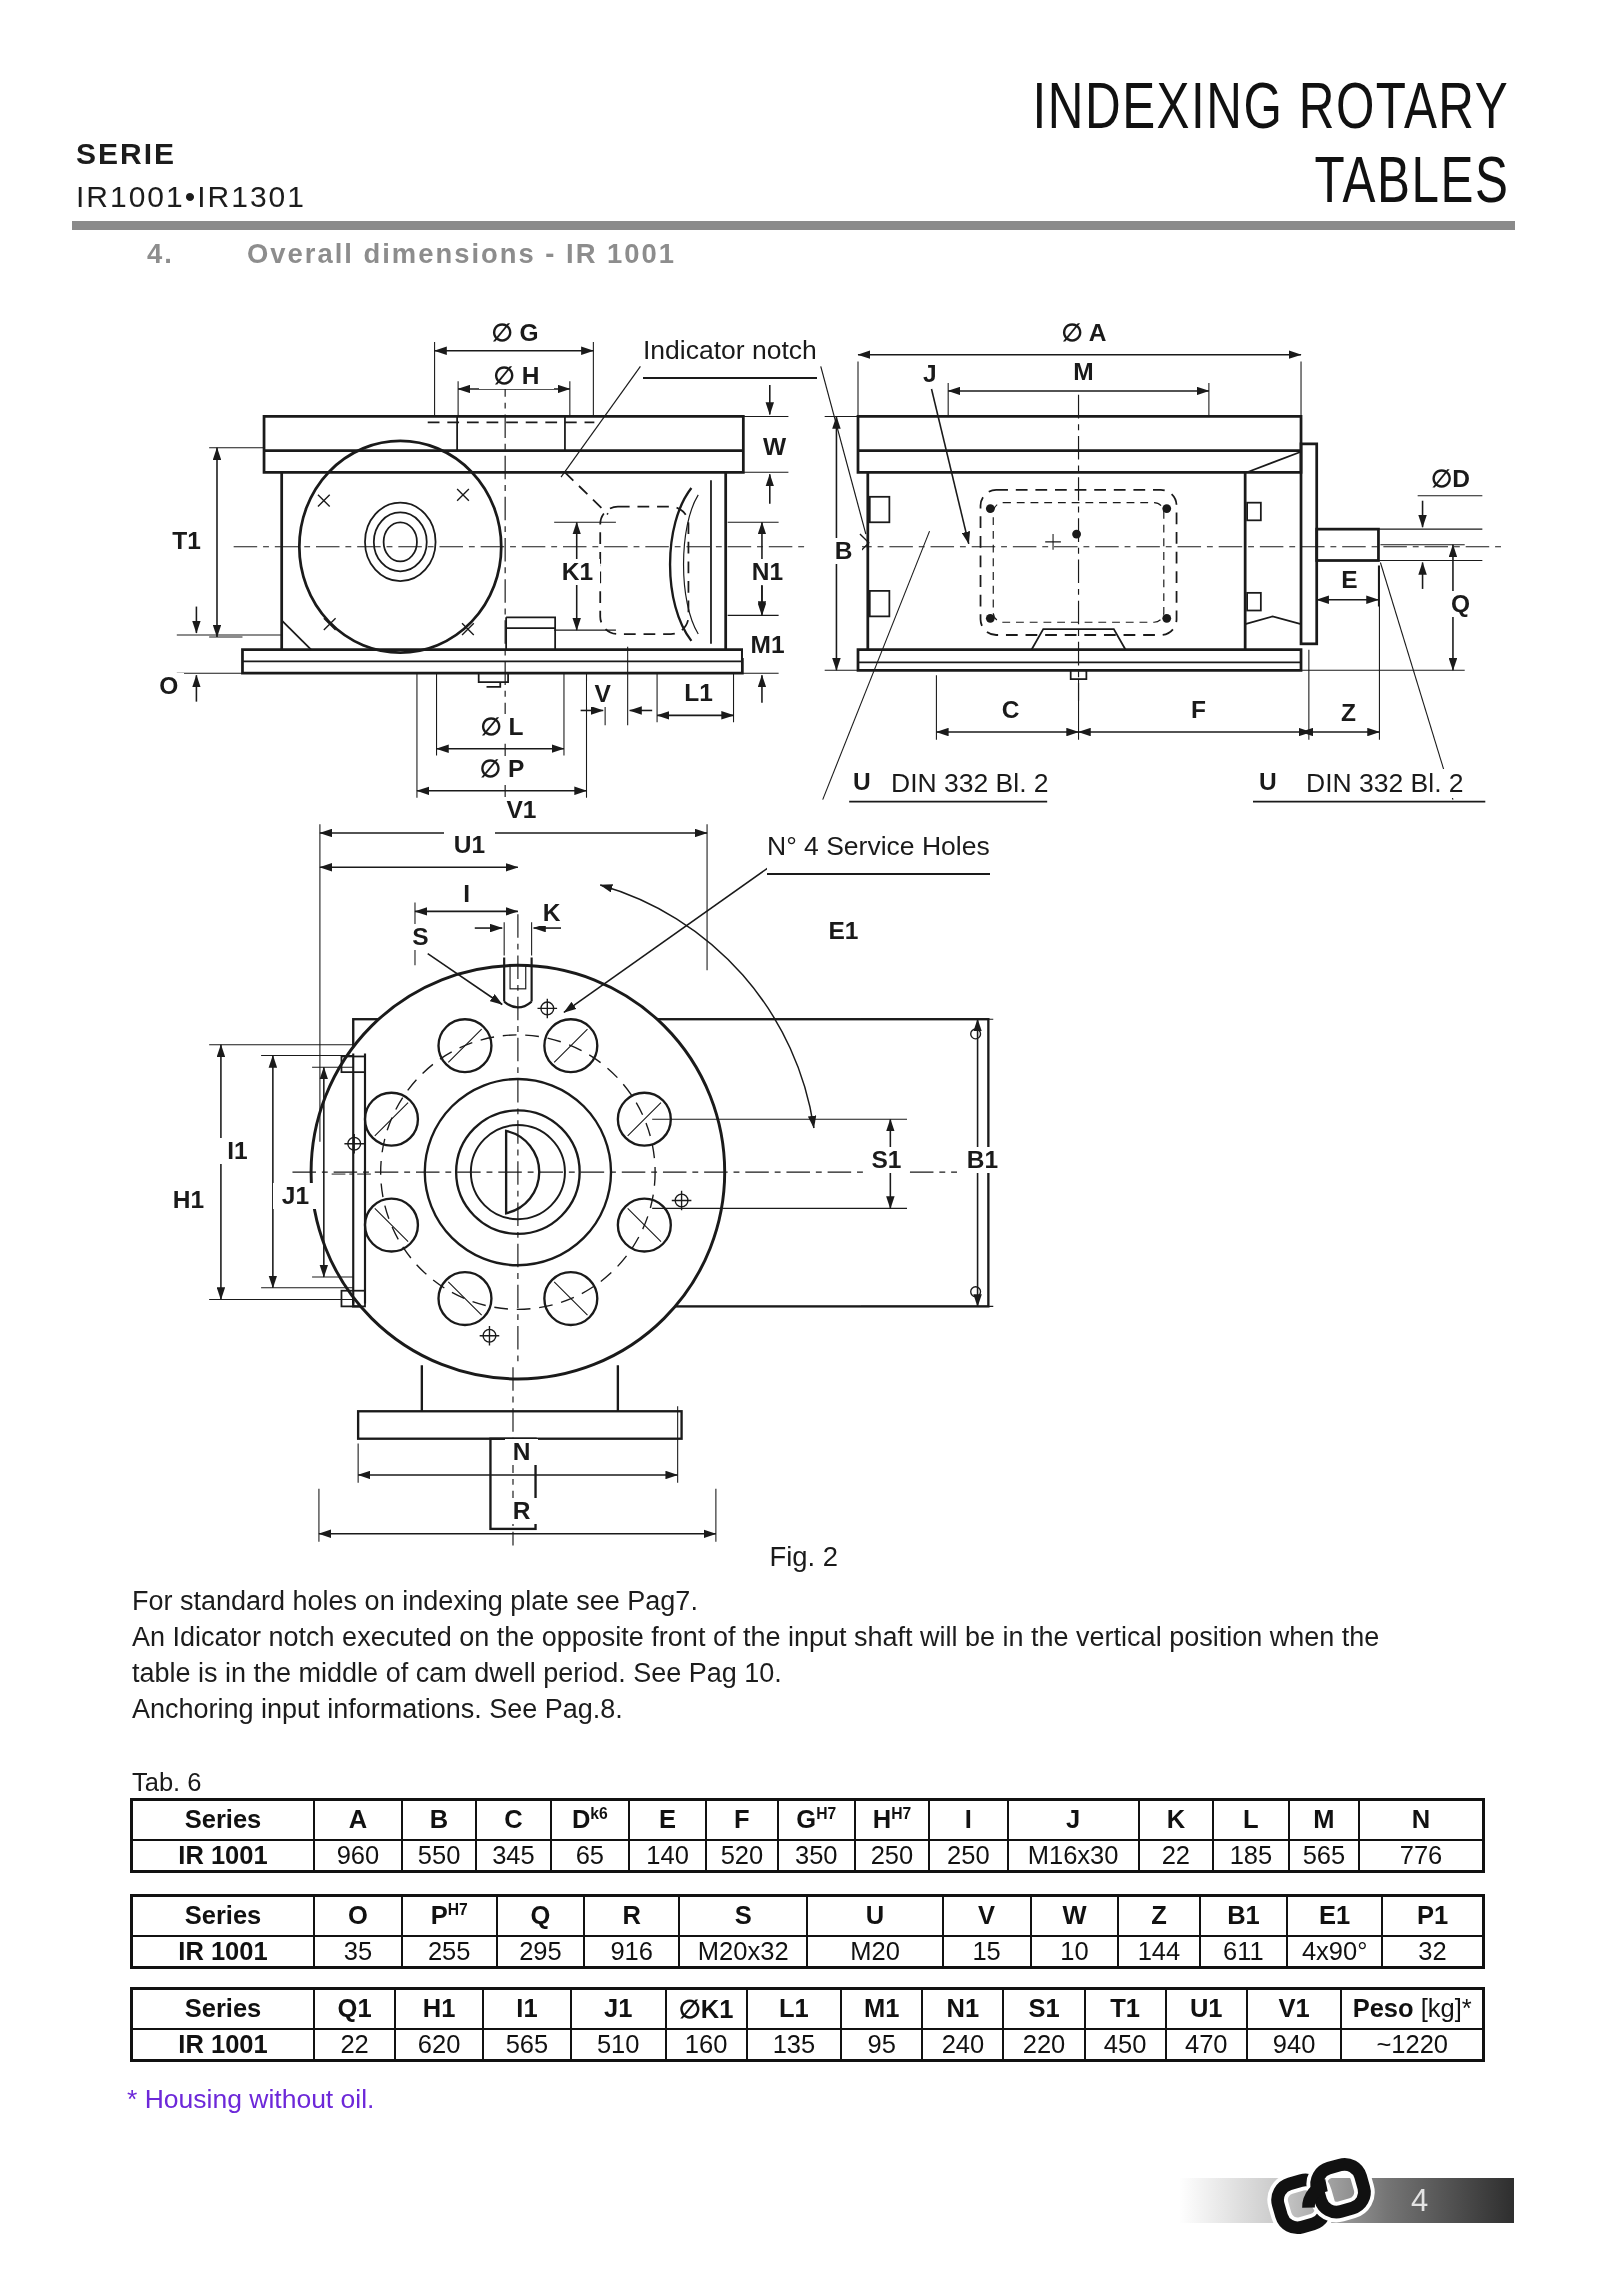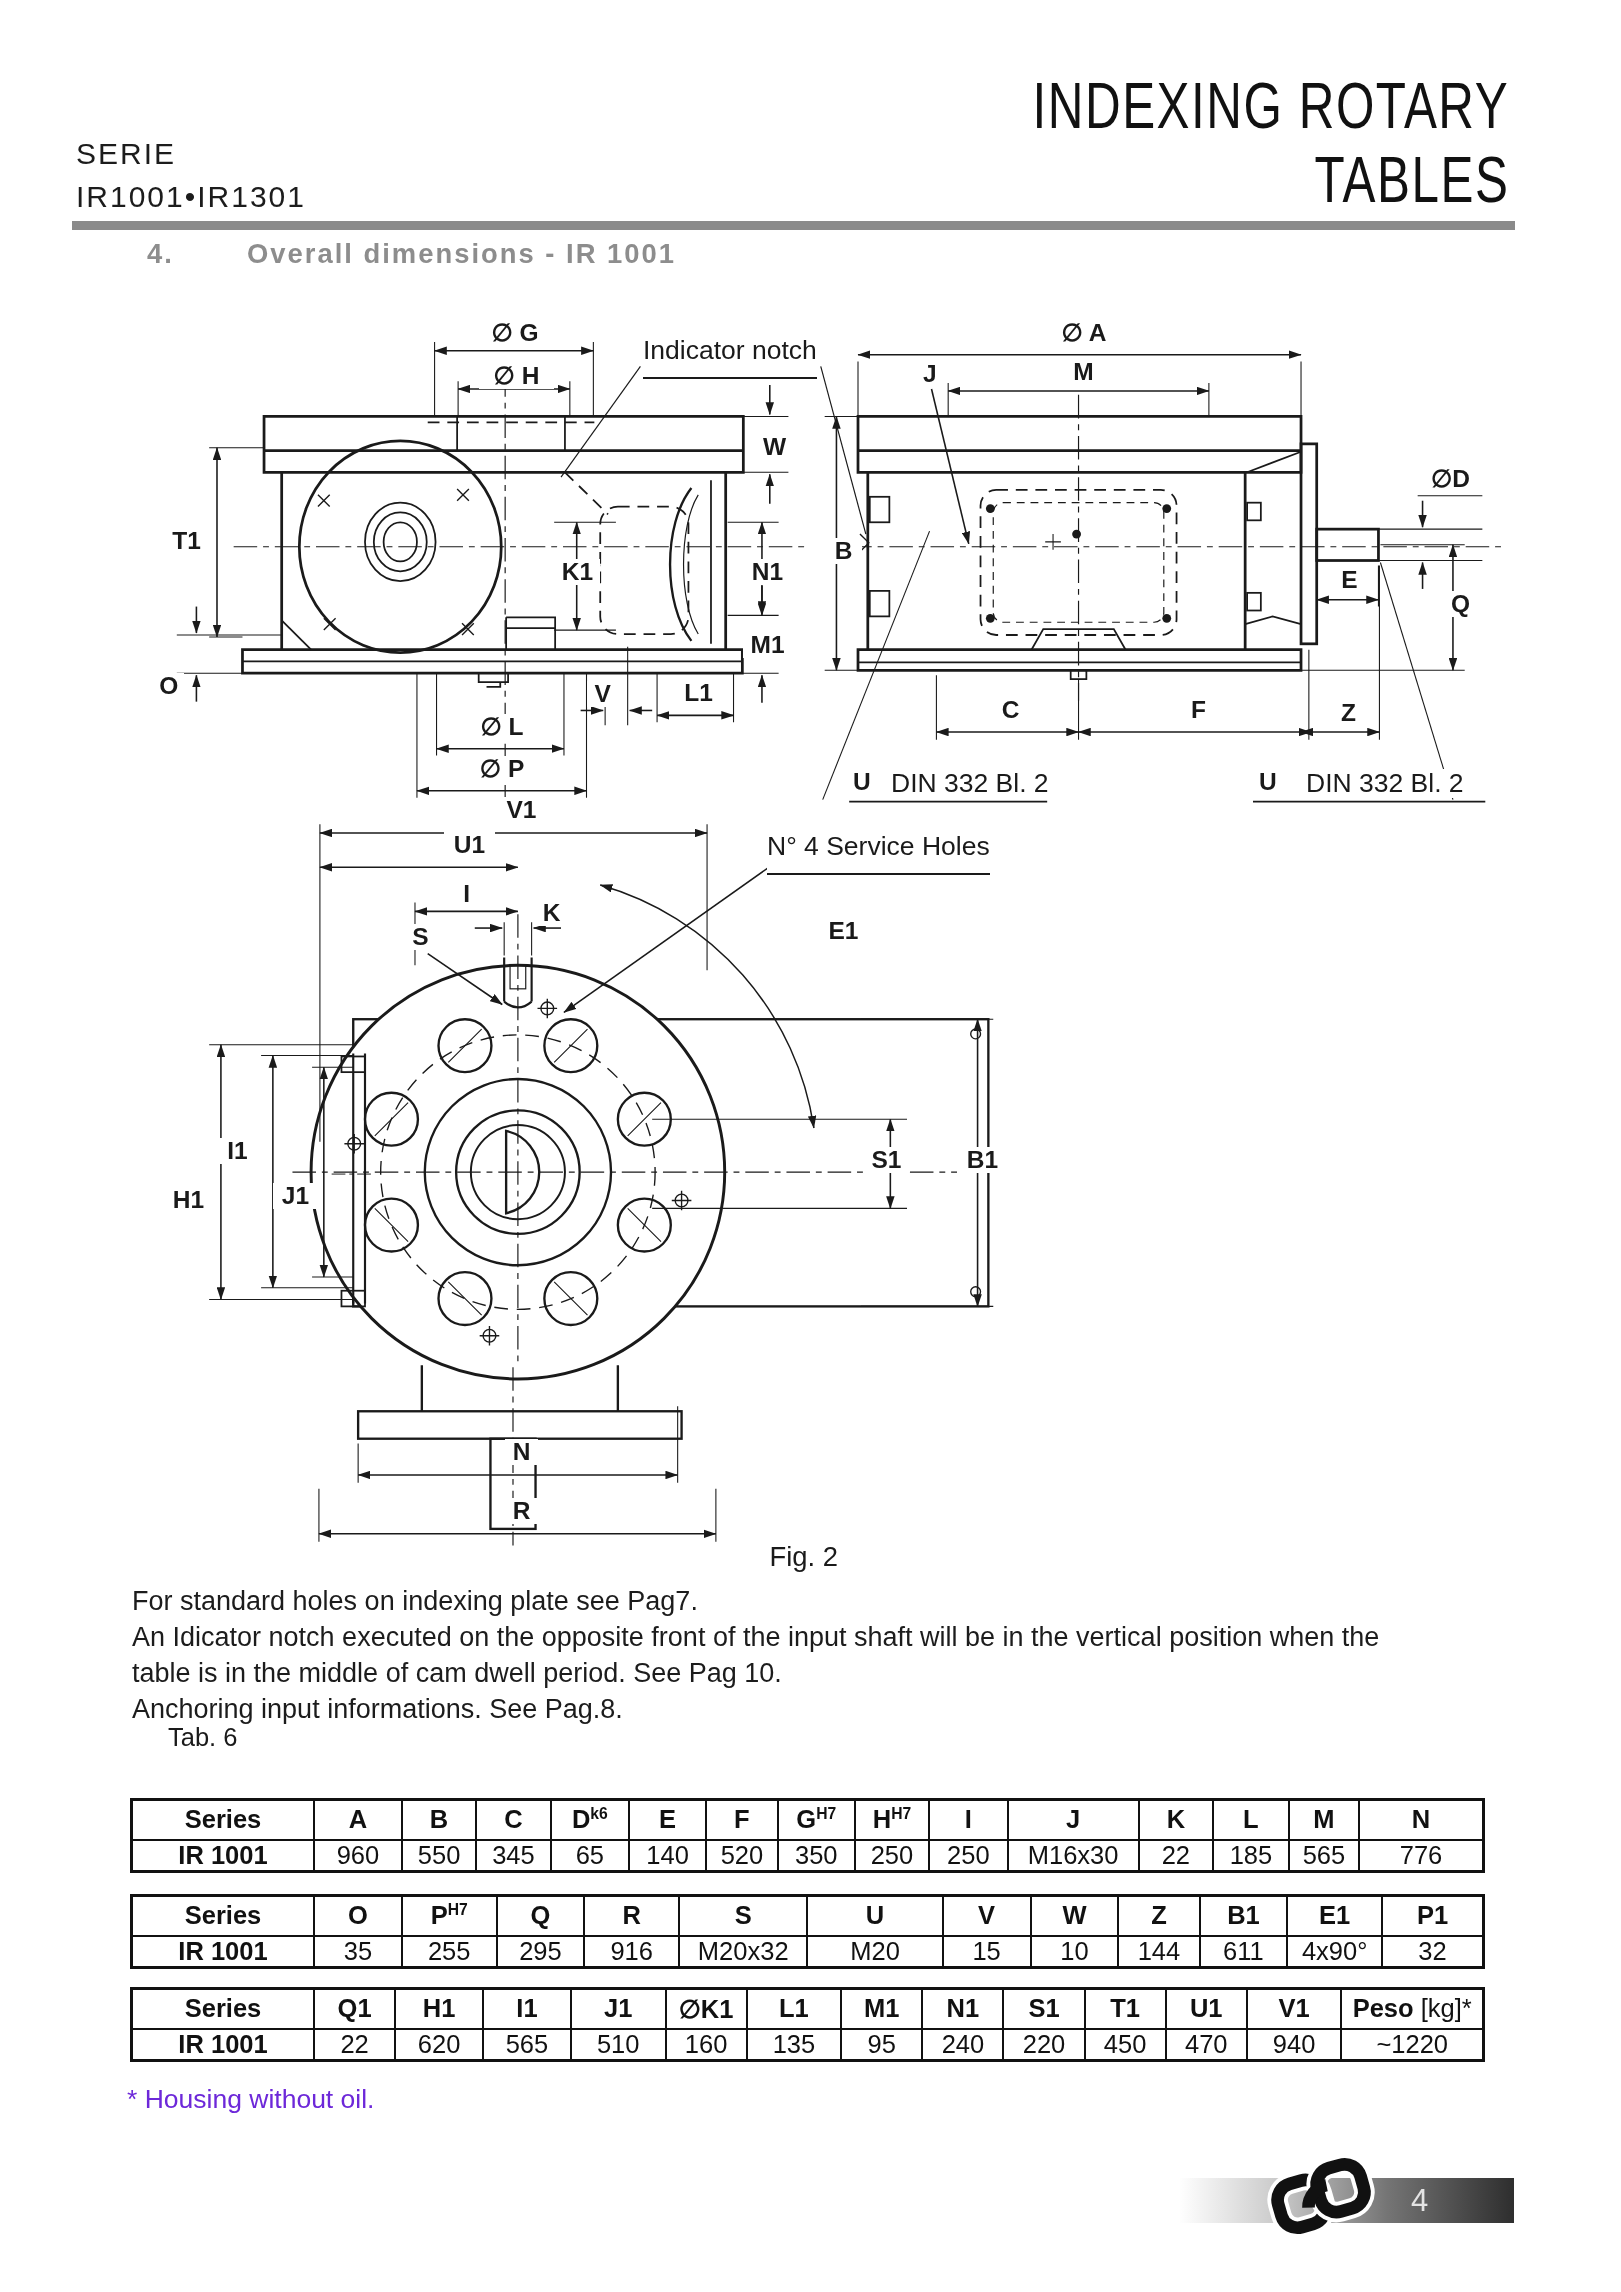--- a/index.html
+++ b/index.html
@@ -37,21 +37,21 @@
   
   .fbar{background:linear-gradient(90deg,#ffffff 0%,#c9c9c9 30%,#757575 62%,#2e2e2e 100%);}
   .pagenum{font-size:31px;color:#e3e3e3;}
   svg .ln{stroke:#1a1a1a;fill:none;}
 </style>
 </head>
 <body>
 
 <div id="page">
 
-  <div class="abs serie" style="left:76px;top:137px;">SERIE</div>
+  <div class="abs serie" style="left:76px;top:137px;font-weight:bold;">SERIE</div>
   <div class="abs serie" style="left:76px;top:180px;">IR1001•IR1301</div>
   <div class="abs title-line" style="right:112px;top:73px;">INDEXING ROTARY</div>
   <div class="abs title-line" style="right:112px;top:147px;">TABLES</div>
   <div class="abs graybar" style="left:72px;top:221px;width:1443px;height:8.8px;"></div>
   <div class="abs sec-head" style="left:147px;top:238px;">4.</div>
   <div class="abs sec-head" style="left:247px;top:238px;">Overall dimensions - IR 1001</div>
 
   <div class="fig">
     <svg width="1431" height="1304" viewBox="0 0 1460 1330">
       <defs>
@@ -333,21 +333,21 @@
 
   <div class="abs caption" style="left:730px;top:1541px;width:108px;text-align:right;">Fig. 2</div>
 
   <div class="abs" style="left:132px;top:1583px;">
     <div class="note-line">For standard holes on indexing plate see Pag7.</div>
     <div class="note-line">An Idicator notch executed on the opposite front of the input shaft will be in the vertical position when the</div>
     <div class="note-line">table is in the middle of cam dwell period. See Pag 10.</div>
     <div class="note-line">Anchoring input informations. See Pag.8.</div>
   </div>
 
-  <div class="abs tab-cap" style="left:132px;top:1723px;margin-left:36px;">Tab. 6</div>
+  <div class="abs tab-cap" style="left:132px;top:1768px;">Tab. 6</div>
 
   <table class="dim abs" style="left:130px;top:1798px;">
     <colgroup>
       <col style="width:13.5%">
         <col style="width:6.5%">
         <col style="width:5.5%">
         <col style="width:5.5%">
       <col style="width:5.8%">
         <col style="width:5.7%">
         <col style="width:5.3%">

